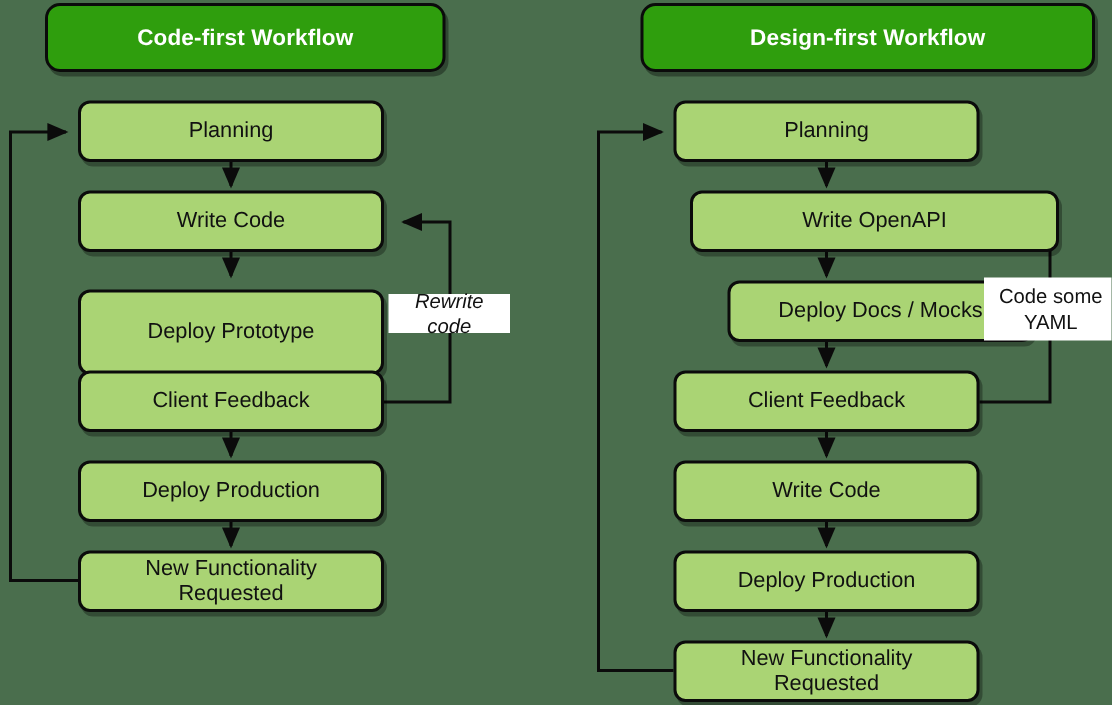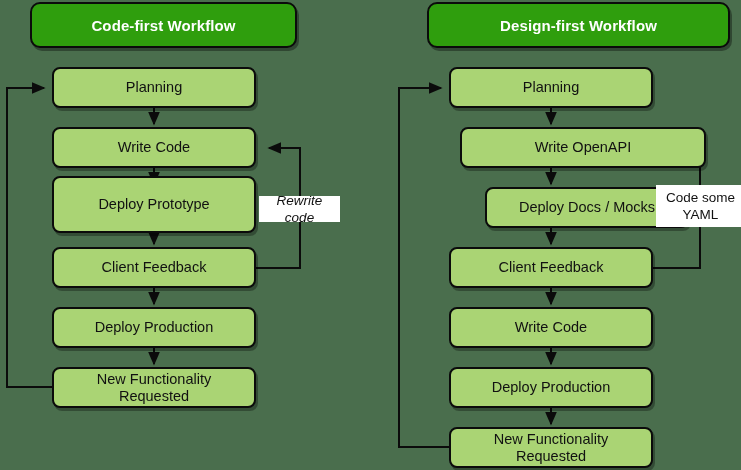--- a/index.html
+++ b/index.html
@@ -122,21 +122,21 @@
     </div>
 
     <div class="step-box" style="left:52px; top:67px; width:204px; height:41px;">
       <span>Planning</span>
     </div>
 
     <div class="step-box" style="left:52px; top:127px; width:204px; height:41px;">
       <span>Write Code</span>
     </div>
 
-    <div class="step-box" style="left:52px; top:176px; width:204px; height:57px;">
+    <div class="step-box" style="left:52px; top:193px; width:204px; height:57px;">
       <span>Deploy Prototype</span>
     </div>
 
     <div class="step-box" style="left:52px; top:247px; width:204px; height:41px;">
       <span>Client Feedback</span>
     </div>
 
     <div class="step-box" style="left:52px; top:307px; width:204px; height:41px;">
       <span>Deploy Production</span>
     </div>

